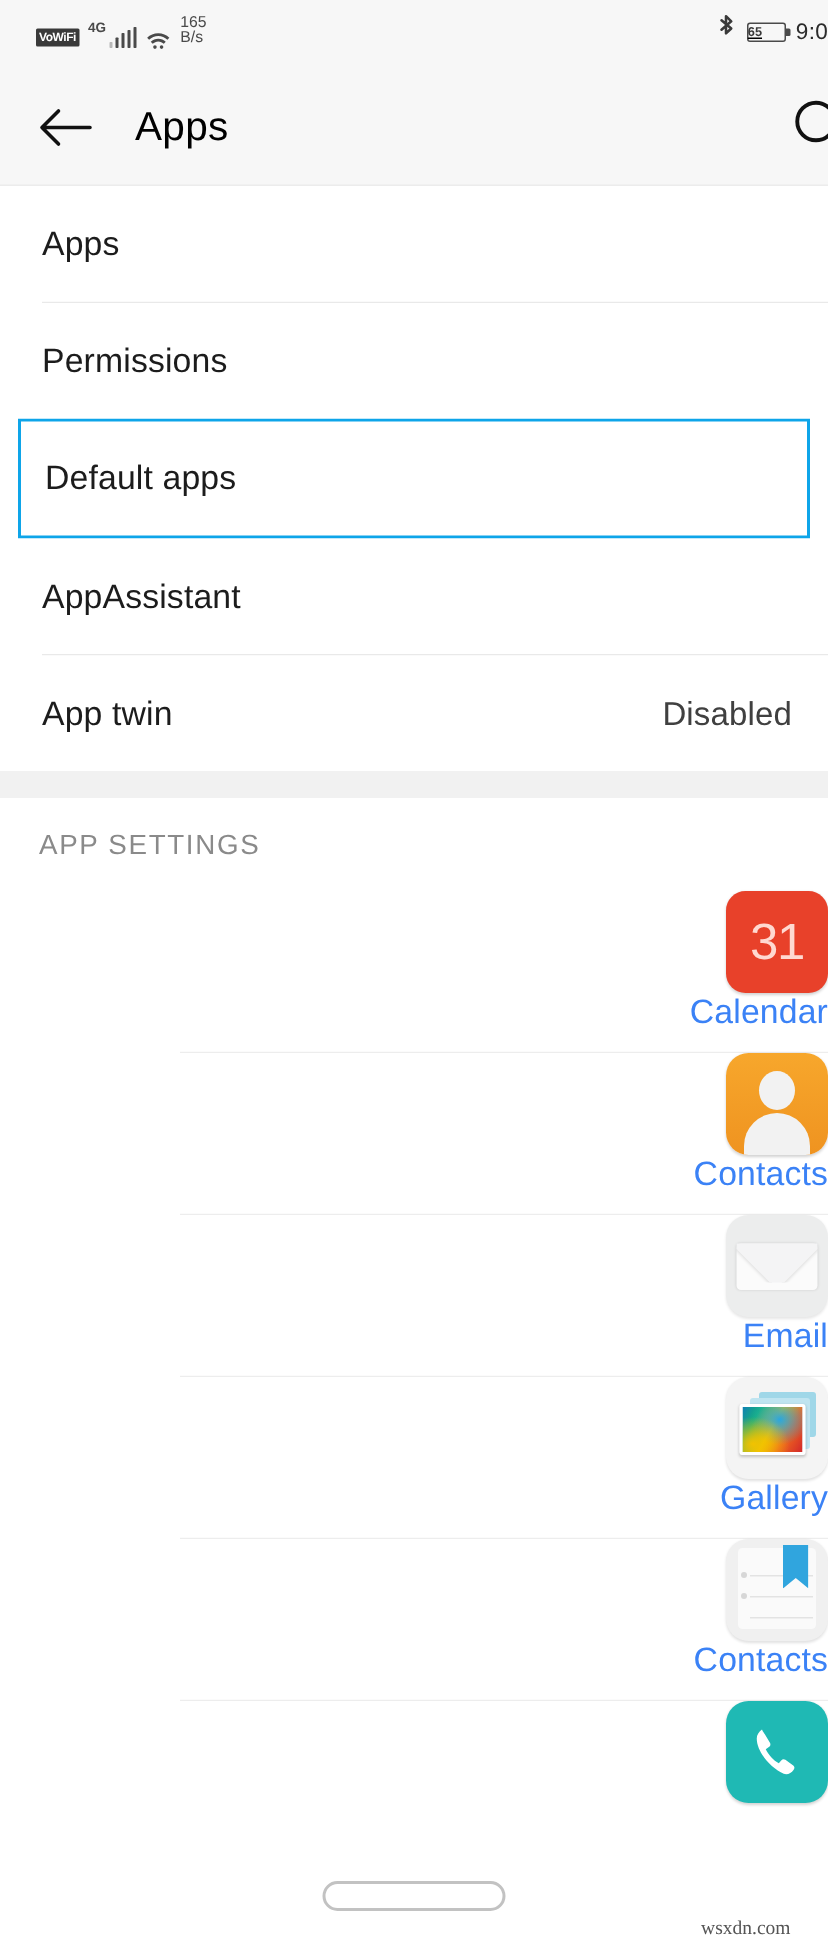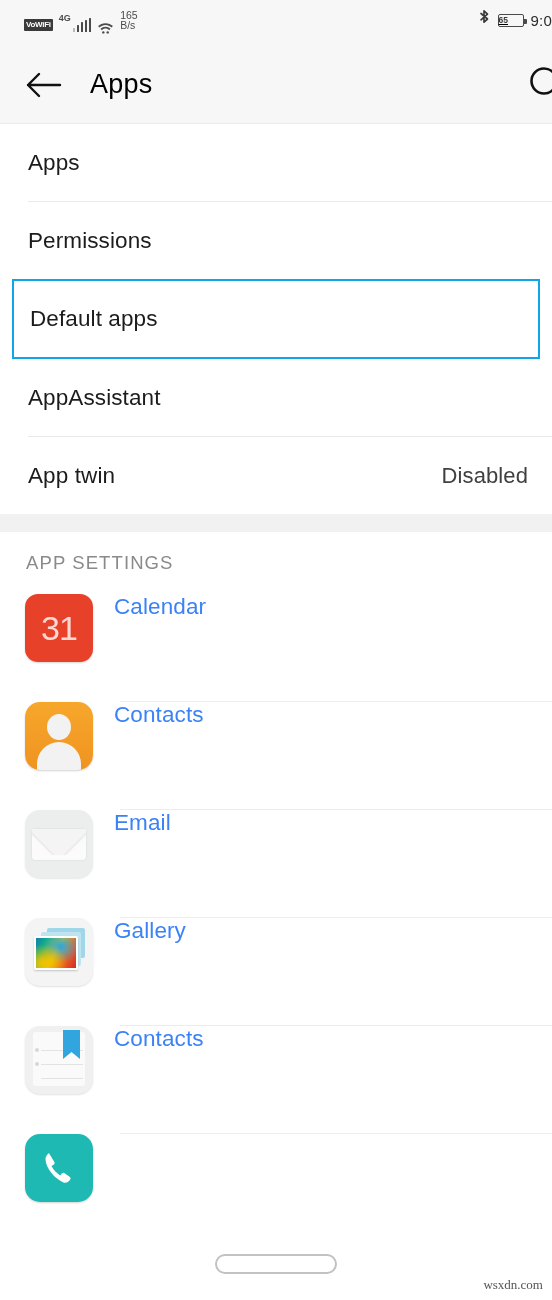--- a/index.html
+++ b/index.html
@@ -91,22 +91,22 @@
   .section-header{
     height:62px; display:flex; align-items:center;
     padding-left:26px; background:#fff;
   }
   .section-header span{
     font-size:18.5px; color:#8a8a8a; letter-spacing:1.1px;
   }
 
   
   .app-row{
-    height:107px; display:flex; align-items:flex-start;
-    padding-left:25px; background:#fff; position:relative;
+    height:107px; display:flex; align-items:flex-end;
+    padding-left:9px; background:#fff; position:relative;flex-direction:column;
   }
   .app-icon{ width:68px; height:68px; flex:none; position:relative; }
   .app-label{ font-size:22.5px; color:#3b82f6; margin-left:21px; letter-spacing:.1px;}
   .app-divider{ height:1px; background:#ededed; margin-left:120px;}
 
   
   .ic-calendar{
     background:#e8412a; border-radius:13px;
     display:flex; align-items:center; justify-content:center;
     color:#ffd9d1; font-size:34px; letter-spacing:-1px;
@@ -189,21 +189,21 @@
   
   .navbar{
     position:absolute; left:0; right:0; bottom:0; height:70px; background:#fff;
   }
   .gesture-pill{
     position:absolute; left:50%; transform:translateX(-50%); top:24px;
     width:122px; height:20px; border:2px solid #c2c2c2; border-radius:11px;
     background:#fff;
   }
   .watermark{
-    position:absolute; right:9px; bottom:7px;
+    position:absolute; right:25px; bottom:7px;
     font-size:13px; color:#555; font-family:"Liberation Serif", serif;
   }
 </style>
 </head>
 <body>
 
 <div class="statusbar">
   <div class="sb-left">
     <div class="vowifi">VoWiFi</div>
     <div class="sig-wrap">

